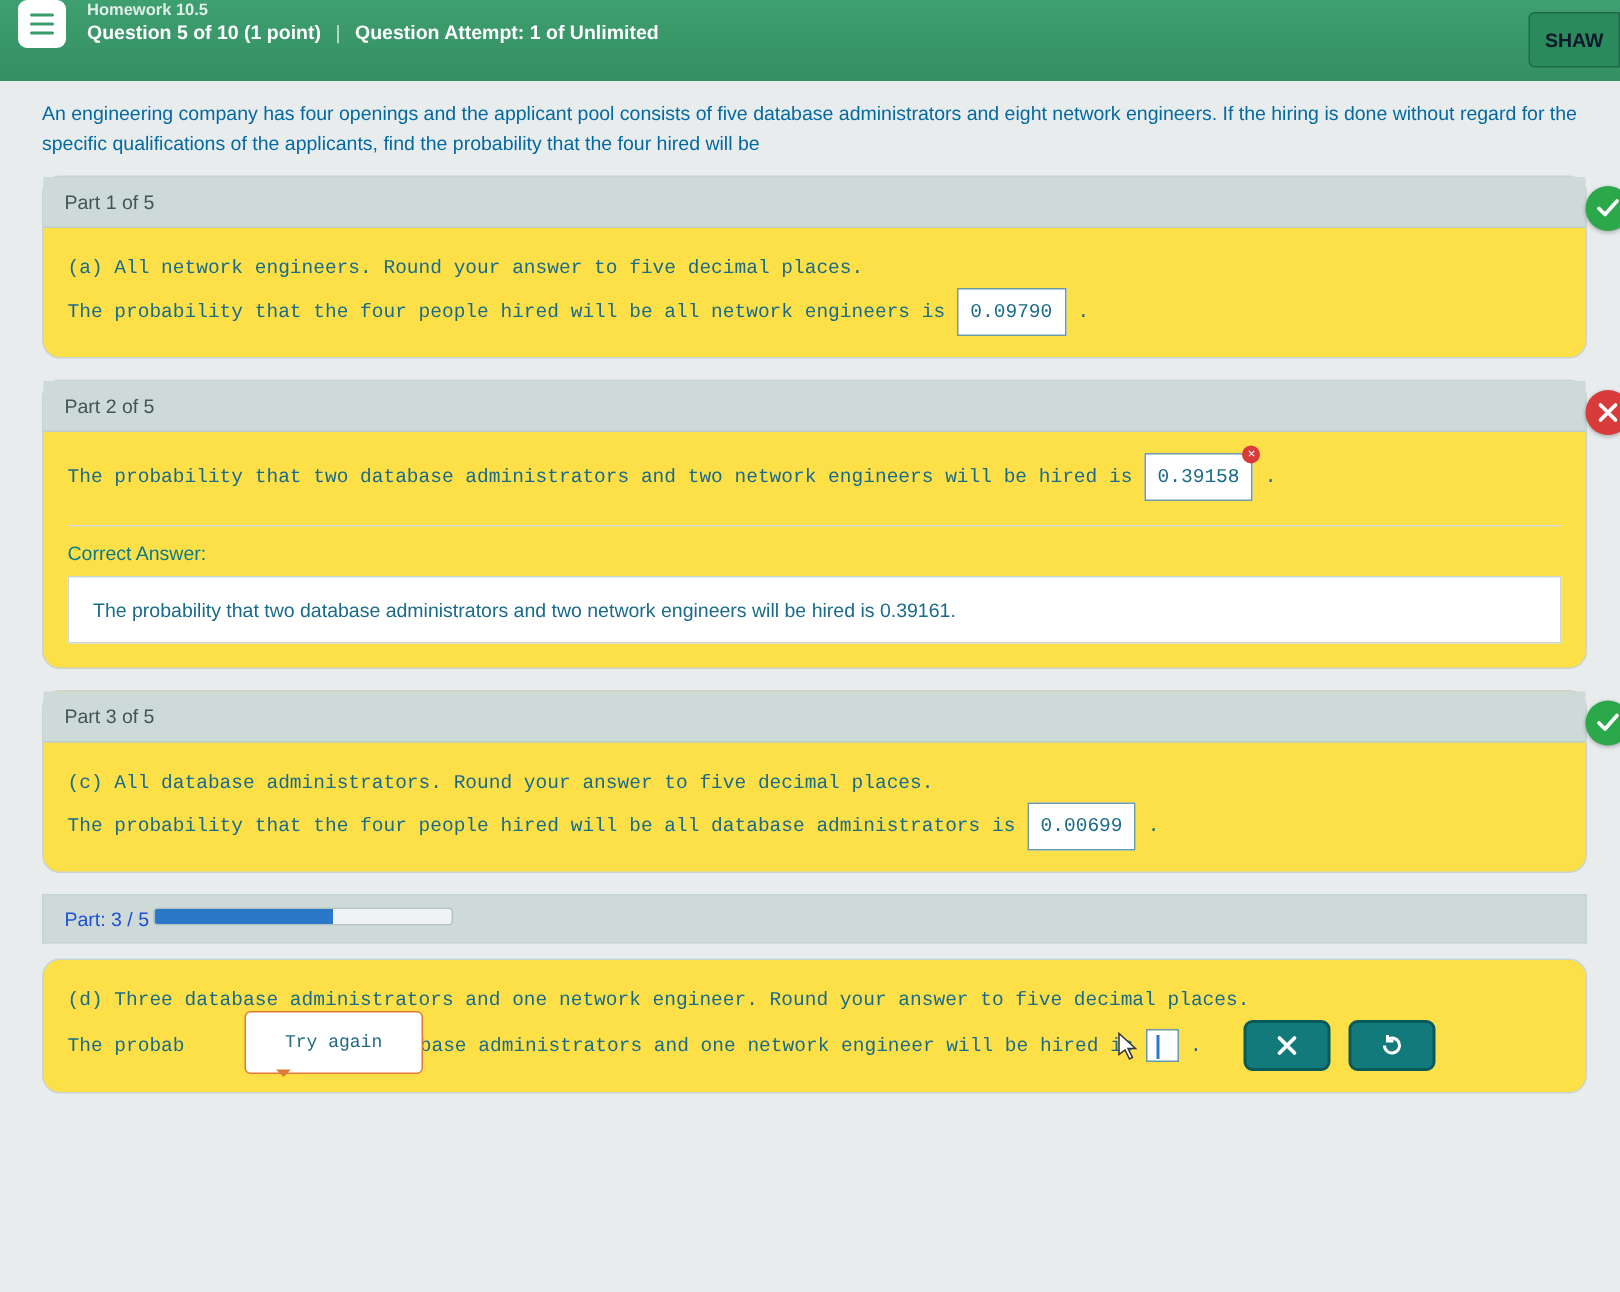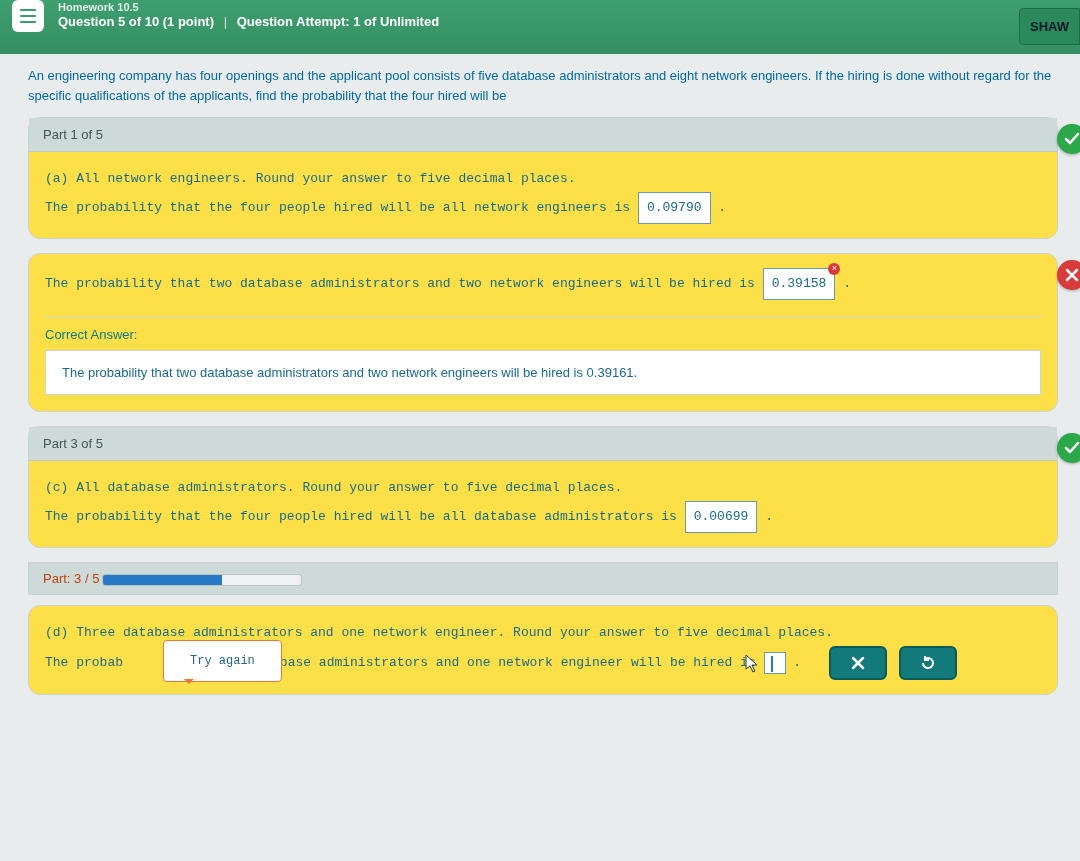--- a/index.html
+++ b/index.html
@@ -127,22 +127,22 @@
     border: 1px solid #cad6d6;
     background: #fff;
     padding: 14px 16px;
     color: #1a6a8a;
     font-size: 13px;
   }
   .progress-row {
     background: #cddad8;
     padding: 8px 14px;
     font-size: 13px;
-    color: #c2410c;
-    display:flex; align-items:flex-end; gap:3px;
+    color: #1d4ed8;
+    display:flex; align-items:flex-start; gap:3px;
     border:1px solid #c8d4d4;
     margin-bottom:10px;
   }
   .progress-bar {
     width: 200px; height: 12px; background: #eef2f2;
     border:1px solid #b8c4c4;
     border-radius: 3px;
     overflow: hidden;
   }
   .progress-fill {
@@ -232,20 +232,21 @@
       </div>
     </div>
   </div>
 
   <div class="part-card">
     <div class="status-icon status-wrong">
       <svg width="14" height="14" viewBox="0 0 14 14">
           <path d="M2 2 L12 12 M12 2 L2 12" stroke="#fff" stroke-width="2.5" stroke-linecap="round"></path>
         </svg>
     </div>
+    <div class="part-header">Part 2 of 5</div>
     <div class="part-body">
       <div>
         <span>The probability that two database administrators and two network engineers will be hired is </span>
         <span class="ans-field ans-wrong">
           <span>0.39158</span>
           <span class="x-dot">×</span>
         </span>
         <span>.</span>
       </div>
     </div>

